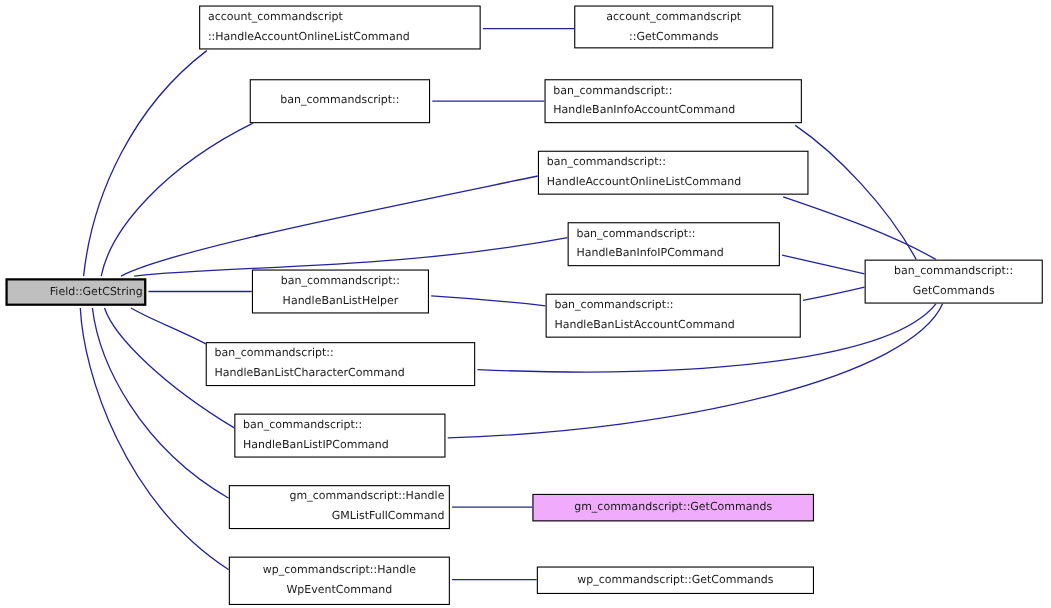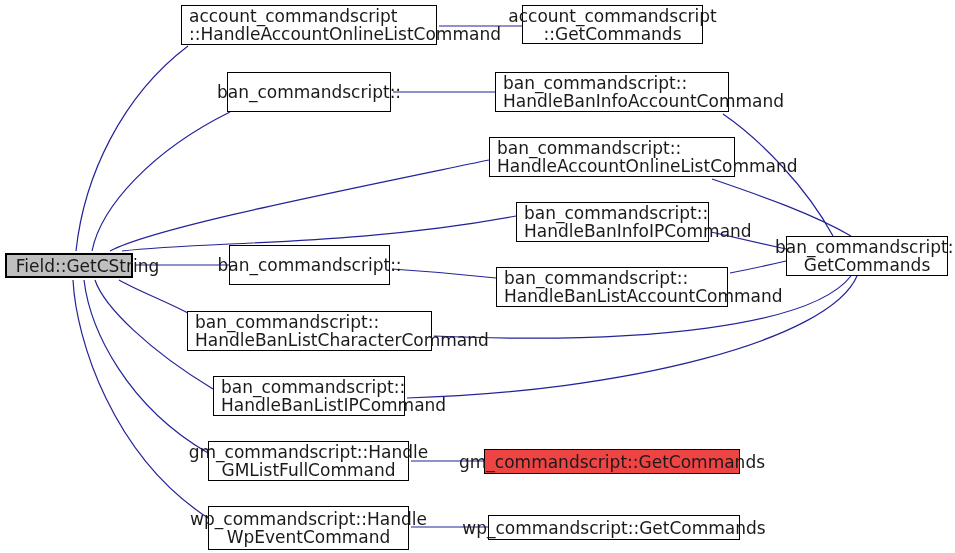--- a/index.html
+++ b/index.html
@@ -15,21 +15,21 @@
     position:absolute; left:0; top:0; width:955px; height:553px;
     pointer-events:none;
   }
   .edges path { fill:none; stroke-width:1.2px; }
   .node {
     position:absolute;
     box-sizing:border-box;
     background:#ffffff;
     border:1px solid #000000;
     color:#1a1a1a;
-    font-size:17px;
+    font-size:10px;
     line-height:18px;
     white-space:nowrap;
     display:flex;
     flex-direction:column;
     justify-content:center;
     cursor:pointer;
   }
   .node.align-center { align-items:center; padding:0 4px; }
   .node.align-left   { align-items:flex-start; padding:0 4px 0 7px; }
   .node.focused {
@@ -90,38 +90,39 @@
     <div class="node align-left" style="left: 489px; top: 137px; width: 246px; height: 40px; background: rgb(255, 255, 255); border-color: rgb(0, 0, 0);">
       <span class="line">ban_commandscript::</span>
       <span class="line">HandleAccountOnlineListCommand</span>
     </div>
     <div class="node align-left" style="left: 516px; top: 202px; width: 193px; height: 40px; background: rgb(255, 255, 255); border-color: rgb(0, 0, 0);">
       <span class="line">ban_commandscript::</span>
       <span class="line">HandleBanInfoIPCommand</span>
     </div>
     <div class="node align-center" style="left: 229px; top: 245px; width: 161px; height: 40px; background: rgb(255, 255, 255); border-color: rgb(0, 0, 0);">
       <span class="line">ban_commandscript::</span>
+      <span class="line">HandleBanListHelper</span>
     </div>
     <div class="node align-left" style="left: 496px; top: 267px; width: 232px; height: 40px; background: rgb(255, 255, 255); border-color: rgb(0, 0, 0);">
       <span class="line">ban_commandscript::</span>
       <span class="line">HandleBanListAccountCommand</span>
     </div>
     <div class="node align-left" style="left: 187px; top: 311px; width: 245px; height: 40px; background: rgb(255, 255, 255); border-color: rgb(0, 0, 0);">
       <span class="line">ban_commandscript::</span>
       <span class="line">HandleBanListCharacterCommand</span>
     </div>
     <div class="node align-left" style="left: 213px; top: 376px; width: 192px; height: 40px; background: rgb(255, 255, 255); border-color: rgb(0, 0, 0);">
       <span class="line">ban_commandscript::</span>
       <span class="line">HandleBanListIPCommand</span>
     </div>
-    <div class="node align-center" style="left: 208px; top: 441px; width: 201px; height: 40px; background: rgb(255, 255, 255); border-color: rgb(0, 0, 0);">
+    <div class="node align-center" style="left: 208px; top: 441px; width: 201px; height: 40px; background: rgb(255, 255, 255); border-color: rgb(0, 0, 0); align-items: flex-end;">
       <span class="line">gm_commandscript::Handle</span>
       <span class="line">GMListFullCommand</span>
     </div>
-    <div class="node align-center" style="left: 484px; top: 449px; width: 256px; height: 25px; background: #ef4444; border-color: rgb(0, 0, 0);">
+    <div class="node align-center" style="left: 484px; top: 449px; width: 256px; height: 25px; background: #f0abfc; border-color: rgb(0, 0, 0);">
       <span class="line">gm_commandscript::GetCommands</span>
     </div>
     <div class="node align-center" style="left: 208px; top: 506px; width: 201px; height: 44px; background: rgb(255, 255, 255); border-color: rgb(0, 0, 0);">
       <span class="line">wp_commandscript::Handle</span>
       <span class="line">WpEventCommand</span>
     </div>
     <div class="node align-center" style="left: 488px; top: 515px; width: 252px; height: 25px; background: rgb(255, 255, 255); border-color: rgb(0, 0, 0); align-items: center;">
       <span class="line">wp_commandscript::GetCommands</span>
     </div>
     <div class="node align-center" style="left: 786px; top: 236px; width: 162px; height: 40px; background: rgb(255, 255, 255); border-color: rgb(0, 0, 0);">

